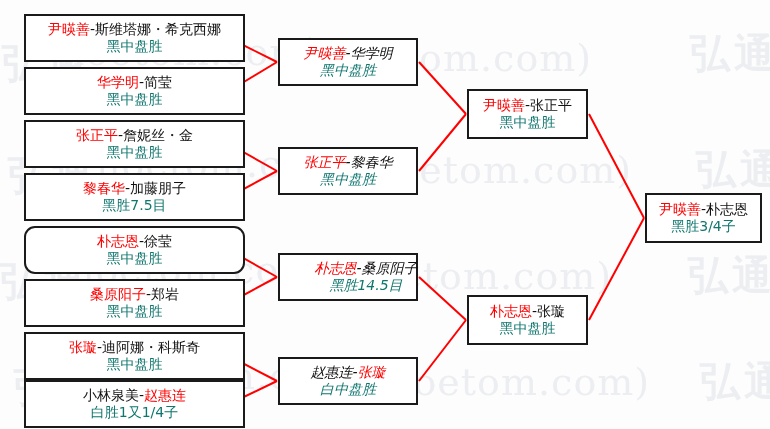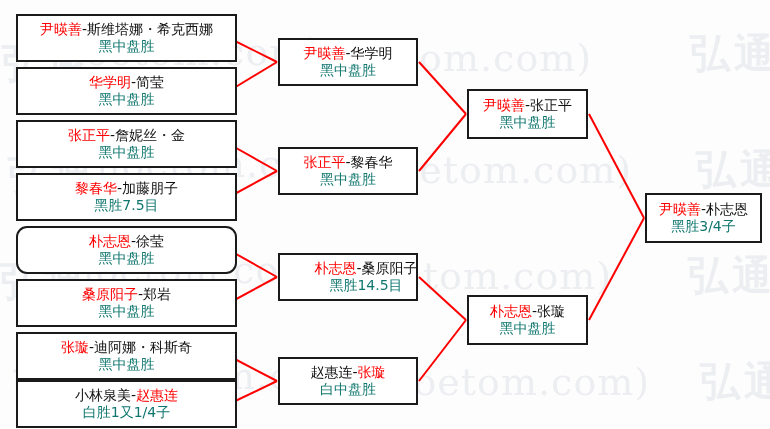--- a/index.html
+++ b/index.html
@@ -63,22 +63,22 @@
   }
   .match-players .winner { color: #ff0000; }
   .match-players .dash { color: #111111; }
   .match-result {
     font-size: 14px;
     color: #0f766e;
     white-space: nowrap;
   }
 
   
-  .r1 { left: 16px;   width: 221px; height: 48px; }
-  .r2 { left: 278px; width: 140px; height: 48px; }
+  .r1 { left: 24px;   width: 221px; height: 48px; }
+  .r2 { left: 278px; width: 140px; height: 48px; font-style: italic; }
   .r3 { left: 467px; width: 121px; height: 50px; }
   .r4 { left: 645px; width: 117px; height: 50px; }
 </style>
 </head>
 <body>
 
 <div id="bracket-root">
 
   <div class="watermark-layer">
     <span class="wm wm-cn" style="left:2px;  top:36px;">弘通</span>

